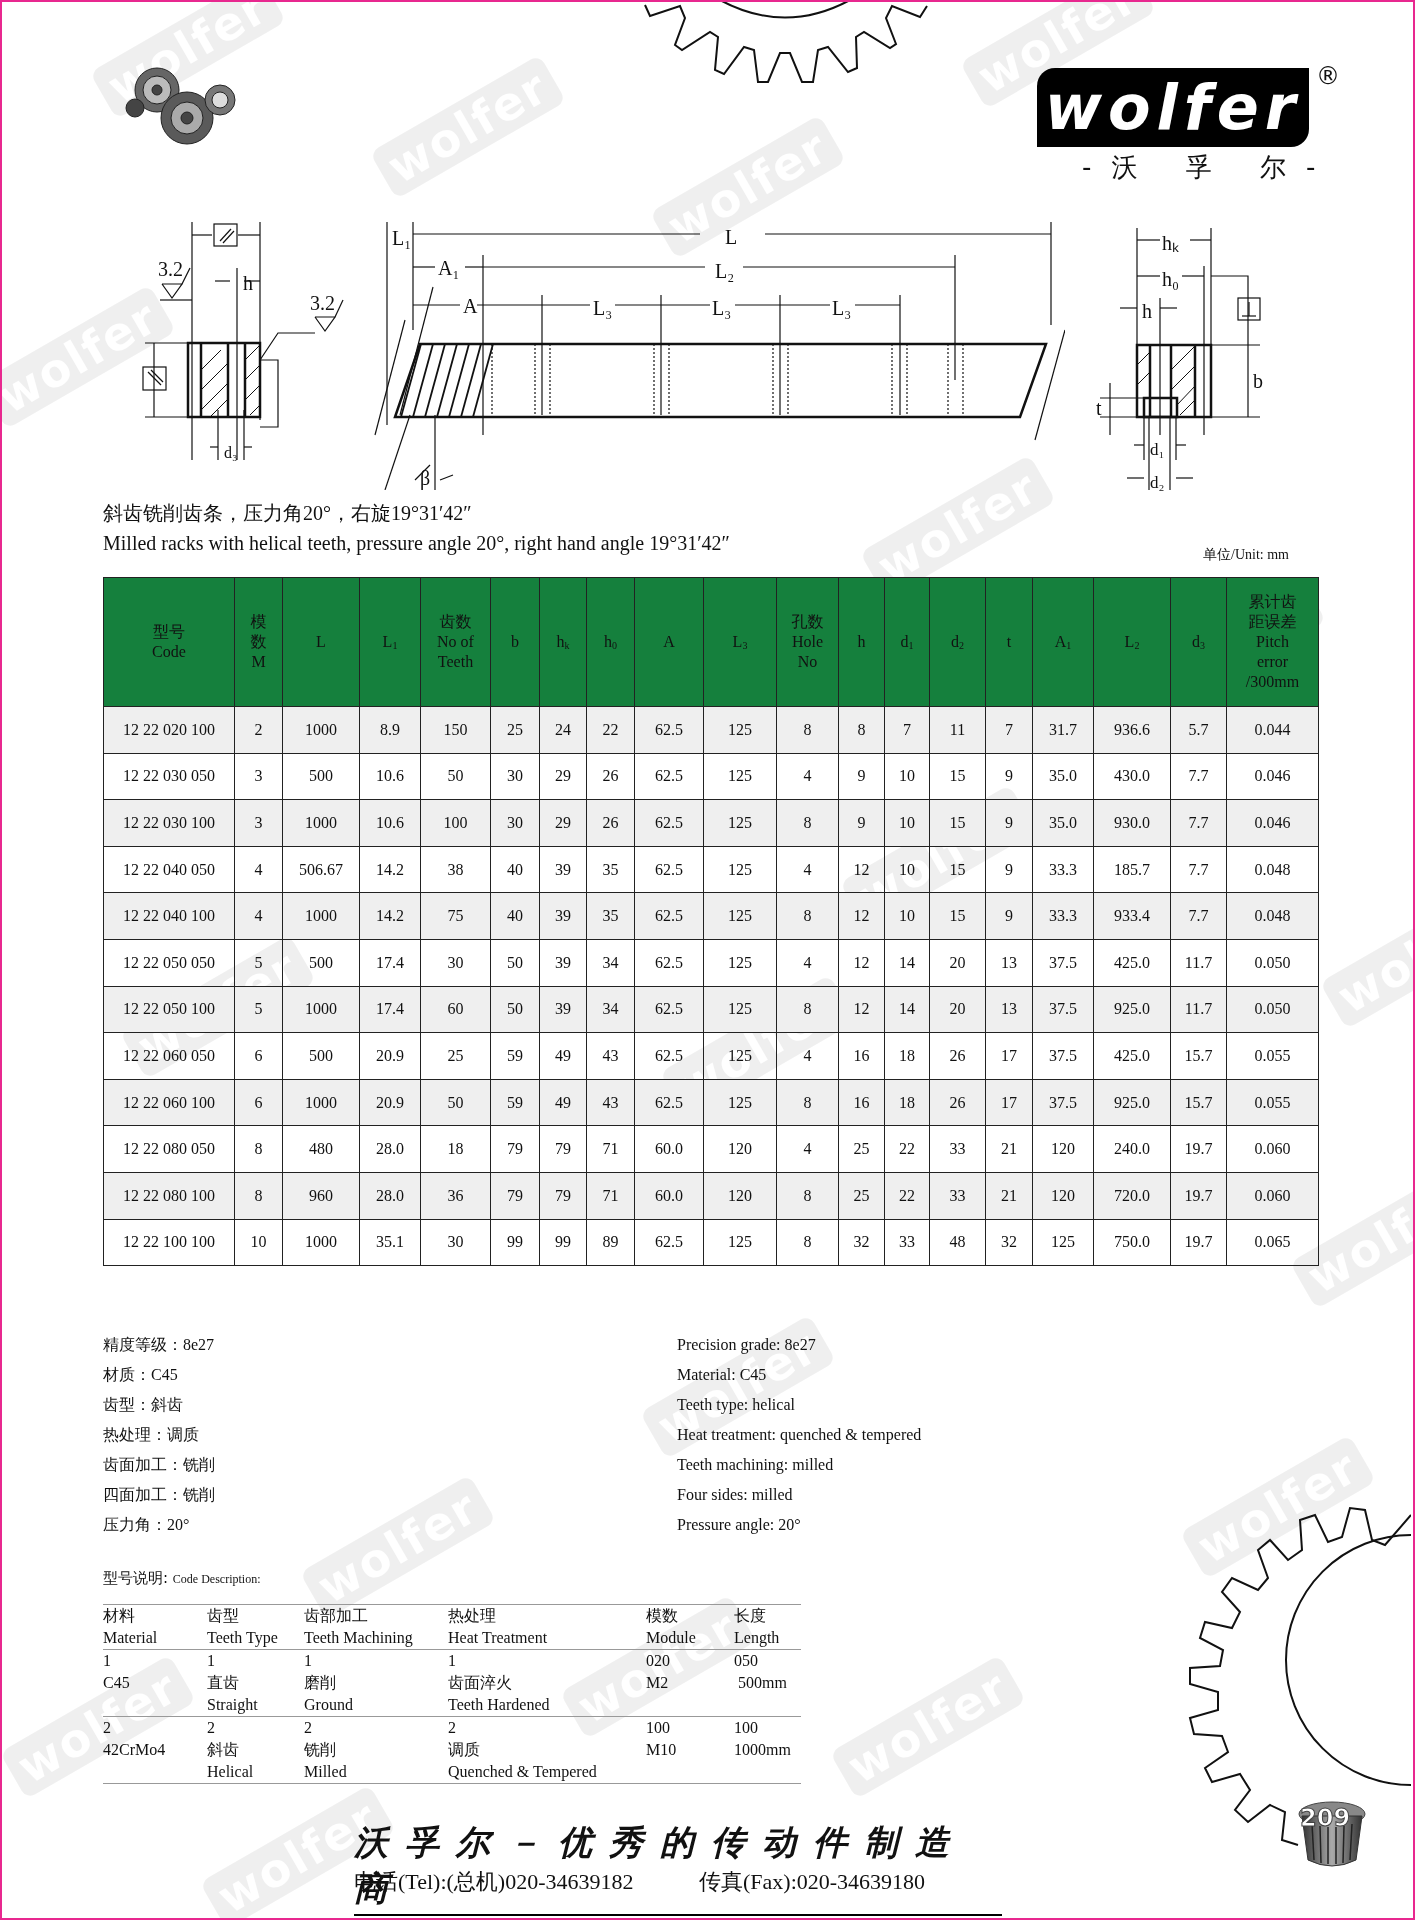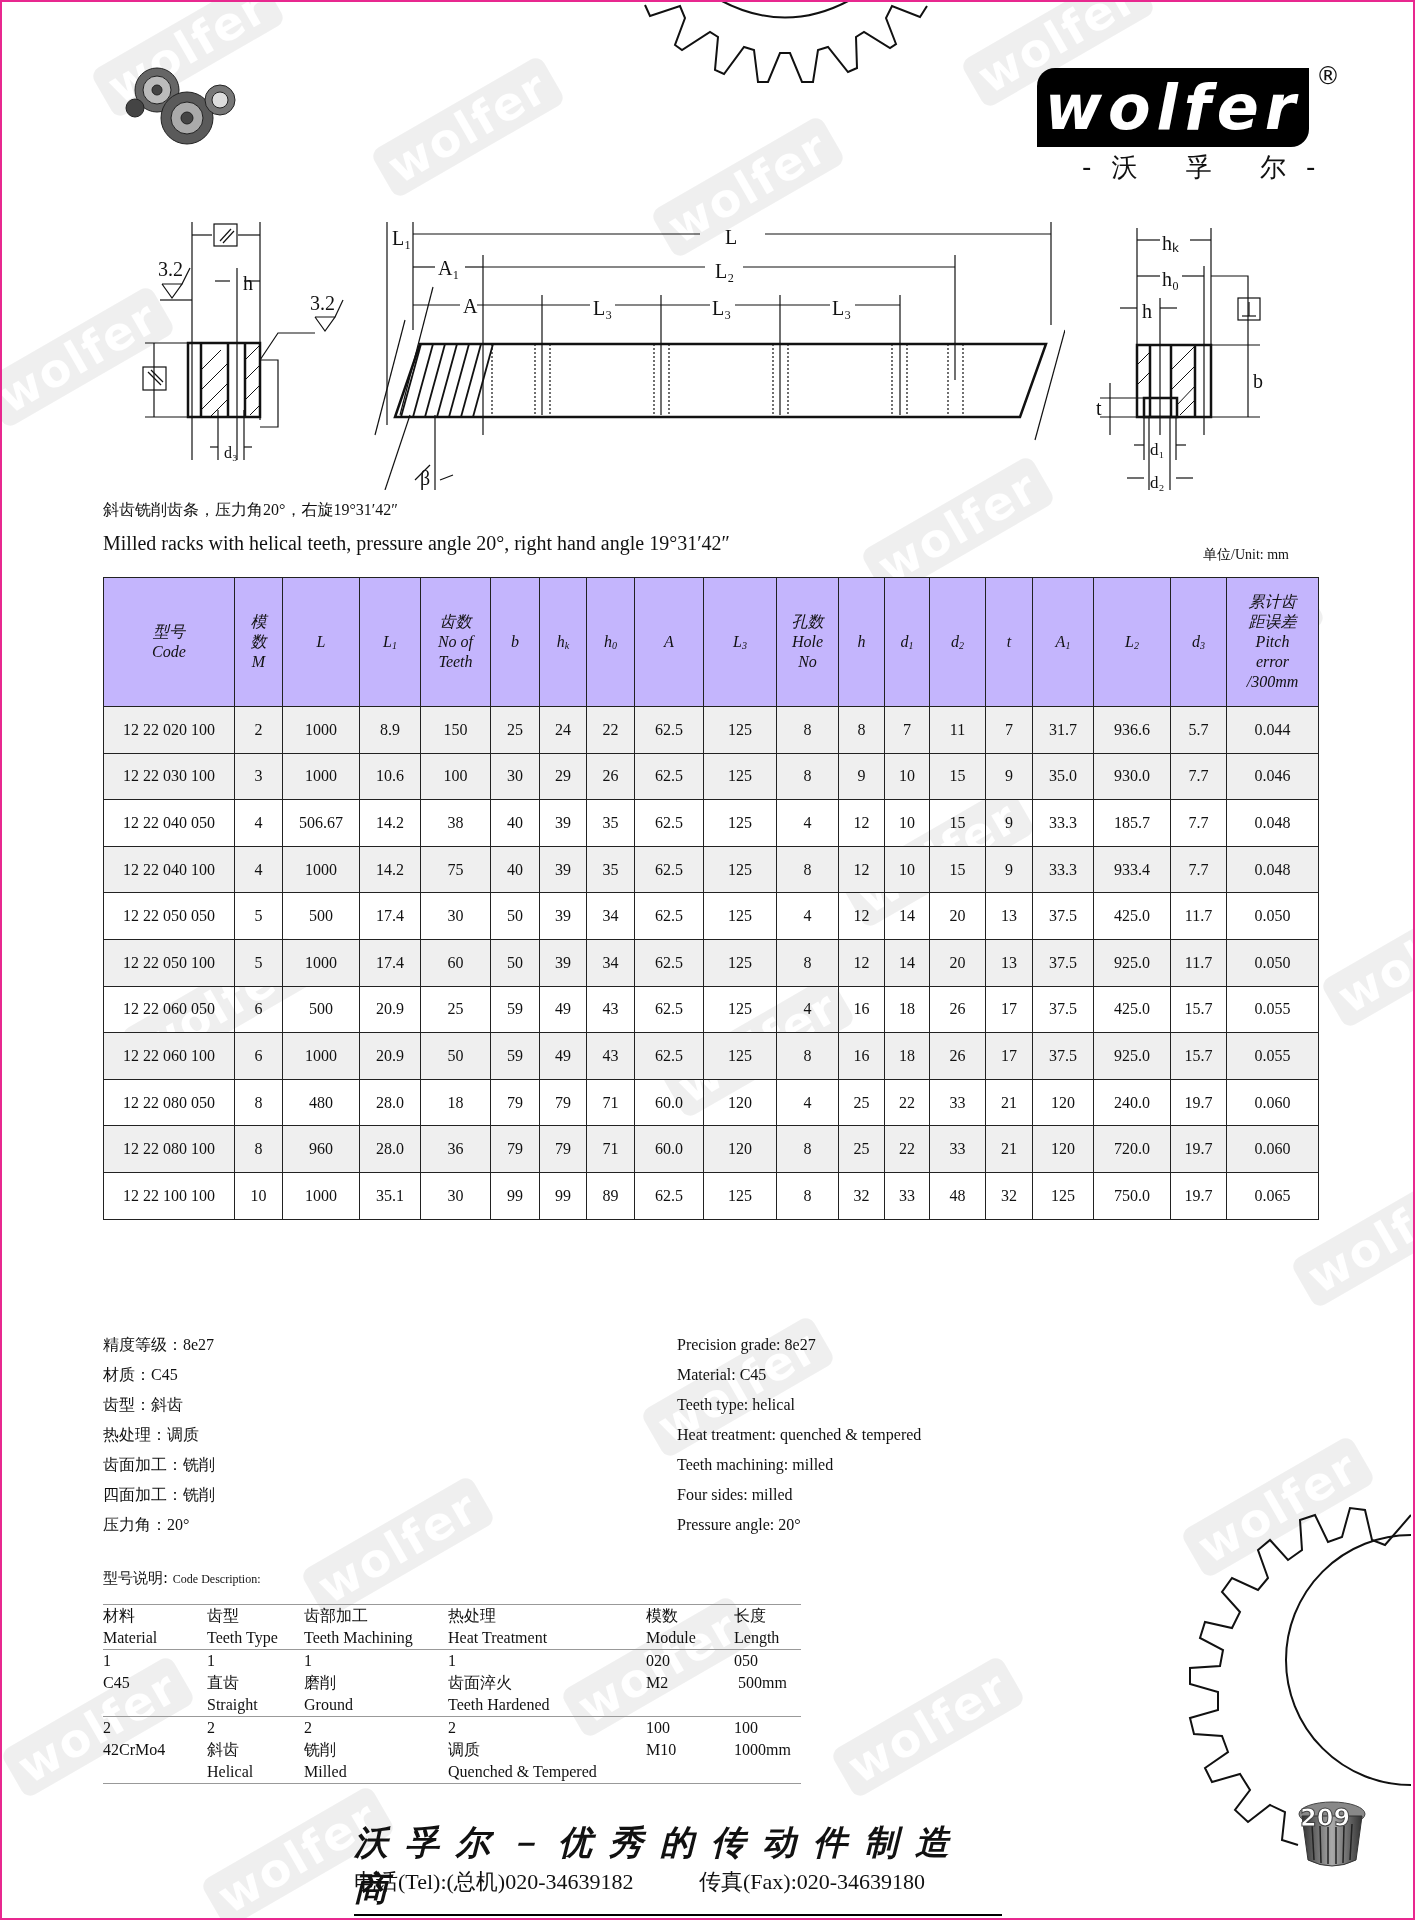--- a/index.html
+++ b/index.html
@@ -4,26 +4,26 @@
 <style>
   html,body{margin:0;padding:0;background:#fff;}
   body{width:1415px;height:1920px;position:relative;overflow:hidden;font-family:"Liberation Serif","DejaVu Serif",serif;color:#111;}
   .frame{position:absolute;left:0;top:0;width:1411px;height:1916px;border:2px solid #e8288f;box-sizing:content-box;pointer-events:none;z-index:5;}
   .abs{position:absolute;}
   .wm{position:absolute;font-family:"DejaVu Sans",sans-serif;font-weight:bold;font-size:46px;color:#000;opacity:0.06;transform:rotate(-30deg);letter-spacing:2px;border-radius:10px;padding:0 10px;background:#000;color:#fff;}
   .logo-box{position:absolute;left:1037px;top:68px;width:272px;height:79px;background:#000;border-radius:18px 0 18px 0;display:flex;align-items:center;justify-content:center;}
   .logo-text{font-family:"DejaVu Sans",sans-serif;font-weight:bold;font-style:italic;font-size:62px;color:#fff;letter-spacing:6px;line-height:1;}
   .logo-reg{position:absolute;left:1316px;top:62px;font-family:"DejaVu Sans",sans-serif;font-size:24px;}
   .logo-cn{position:absolute;left:1082px;top:150px;font-family:"DejaVu Sans",sans-serif;font-size:26px;letter-spacing:20px;}
-  .title-cn{position:absolute;left:103px;top:500px;font-size:16px;}
+  .title-cn{position:absolute;left:103px;top:500px;font-size:20px;}
   .title-en{position:absolute;left:103px;top:532px;font-size:20px;}
   .unit{position:absolute;left:1203px;top:546px;font-size:14px;}
   table.spec{position:absolute;left:103px;top:577px;border-collapse:collapse;font-size:16px;}
   table.spec td, table.spec th{border:1.5px solid #222;text-align:center;padding:0;font-weight:normal;line-height:1.25;}
-  table.spec th{background:#c4b5fd;height:128px;font-size:16px;font-style:italic;}
+  table.spec th{background:#15803d;height:128px;font-size:16px;}
   table.spec td{height:45.6px;}
   table.spec tr.alt td{background:#efefef;}
   sub{font-size:10px;vertical-align:-2px;}
   .specs{position:absolute;font-size:16px;line-height:30px;}
   .codehdr{position:absolute;left:103px;top:1569px;font-family:"DejaVu Sans",sans-serif;font-weight:normal;font-size:15px;}
   .codehdr .en{font-family:"Liberation Serif",serif;font-size:12px;}
   table.code{position:absolute;left:103px;top:1592px;border-collapse:collapse;font-size:16px;width:698px;margin-top:12px;}
   table.code td{vertical-align:top;padding:0;line-height:22px;}
   table.code tr.sep td{border-top:1.5px solid #999;}
   table.code tr.hdr td{border-top:1.5px solid #999;}
@@ -330,20 +330,41 @@
         <td>8</td>
         <td>8</td>
         <td>7</td>
         <td>11</td>
         <td>7</td>
         <td>31.7</td>
         <td>936.6</td>
         <td>5.7</td>
         <td>0.044</td>
       </tr>
+      <tr>
+        <td>12 22 030 050</td>
+        <td>3</td>
+        <td>500</td>
+        <td>10.6</td>
+        <td>50</td>
+        <td>30</td>
+        <td>29</td>
+        <td>26</td>
+        <td>62.5</td>
+        <td>125</td>
+        <td>4</td>
+        <td>9</td>
+        <td>10</td>
+        <td>15</td>
+        <td>9</td>
+        <td>35.0</td>
+        <td>430.0</td>
+        <td>7.7</td>
+        <td>0.046</td>
+      </tr>
       <tr class="alt">
         <td>12 22 030 100</td>
         <td>3</td>
         <td>1000</td>
         <td>10.6</td>
         <td>100</td>
         <td>30</td>
         <td>29</td>
         <td>26</td>
         <td>62.5</td>

